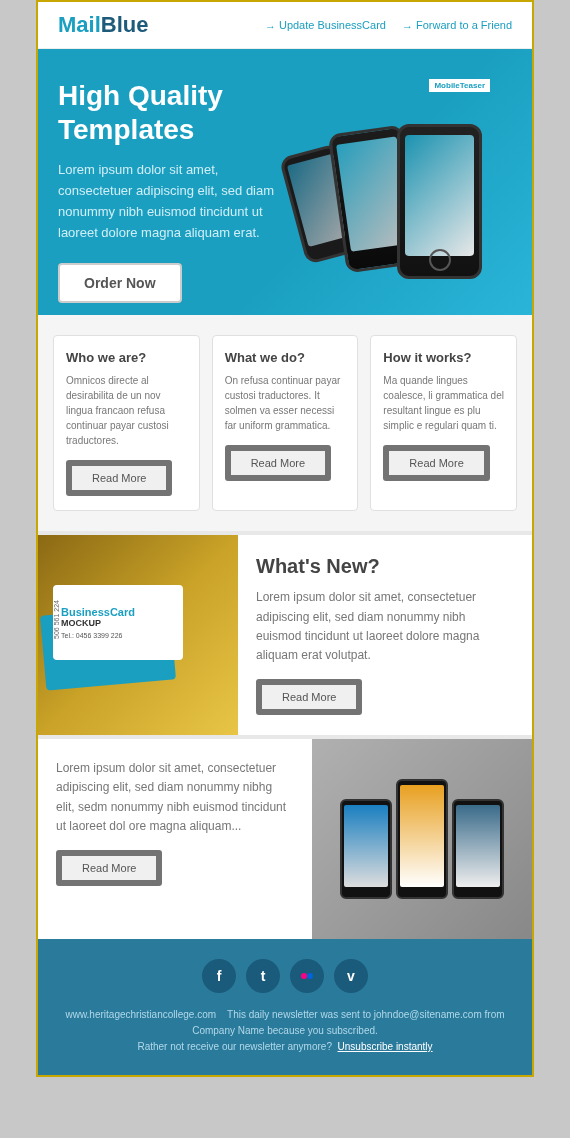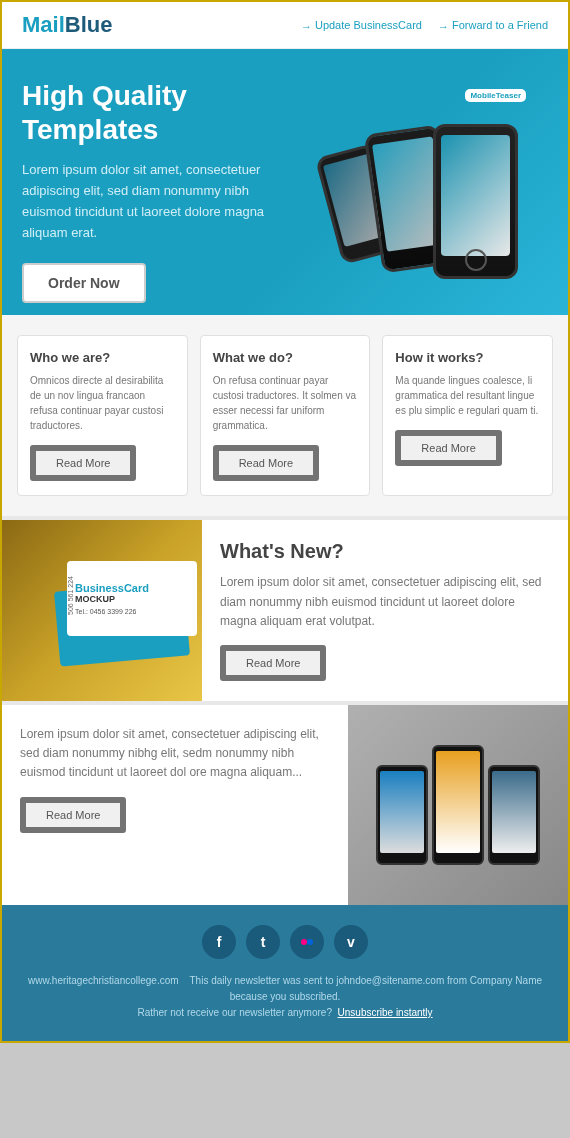--- a/index.html
+++ b/index.html
@@ -5,21 +5,21 @@
     * { margin: 0; padding: 0; box-sizing: border-box; }
     body {
       font-family: Arial, sans-serif;
       background: #c8c8c8;
       display: flex;
       justify-content: center;
       align-items: flex-start;
       min-height: 1138px;
     }
     .email-wrapper {
-      width: 570px;
+      width: 498px;
       background: #fff;
       border: 2px solid #c8a800;
     }
 
     
     .header {
       background: #fff;
       padding: 10px 20px;
       display: flex;
       align-items: center;
@@ -160,28 +160,28 @@
     .phone-small::after {
       content: '';
       position: absolute;
       top: 6px; left: 3px; right: 3px; bottom: 14px;
       background: linear-gradient(135deg, #1e7fa0 0%, #ccc 100%);
       border-radius: 3px;
       opacity: 0.8;
     }
     .screen-label {
       position: absolute;
-      top: 10px;
+      top: 0;
       right: 22px;
       background: #fff;
       color: #1a9fc0;
       font-size: 8px;
       font-weight: bold;
       padding: 2px 5px;
-      border-radius: 5px;
+      border-radius: 0;
       z-index: 10;
     }
 
     
     .three-cols {
       background: #f5f5f5;
       padding: 20px 15px;
       display: flex;
       gap: 12px;
     }
@@ -224,21 +224,21 @@
     }
     .whats-new-image {
       width: 200px;
       min-height: 180px;
       flex-shrink: 0;
       background: linear-gradient(135deg, #8B6914 0%, #c9a227 50%, #e8c547 100%);
       position: relative;
       overflow: hidden;
       display: flex;
       align-items: center;
-      justify-content: flex-end;
+      justify-content: flex-start;
     }
     .business-card-mockup {
       position: relative;
       width: 150px;
       height: 120px;
     }
     .bc-back {
       position: absolute;
       width: 130px;
       height: 75px;

